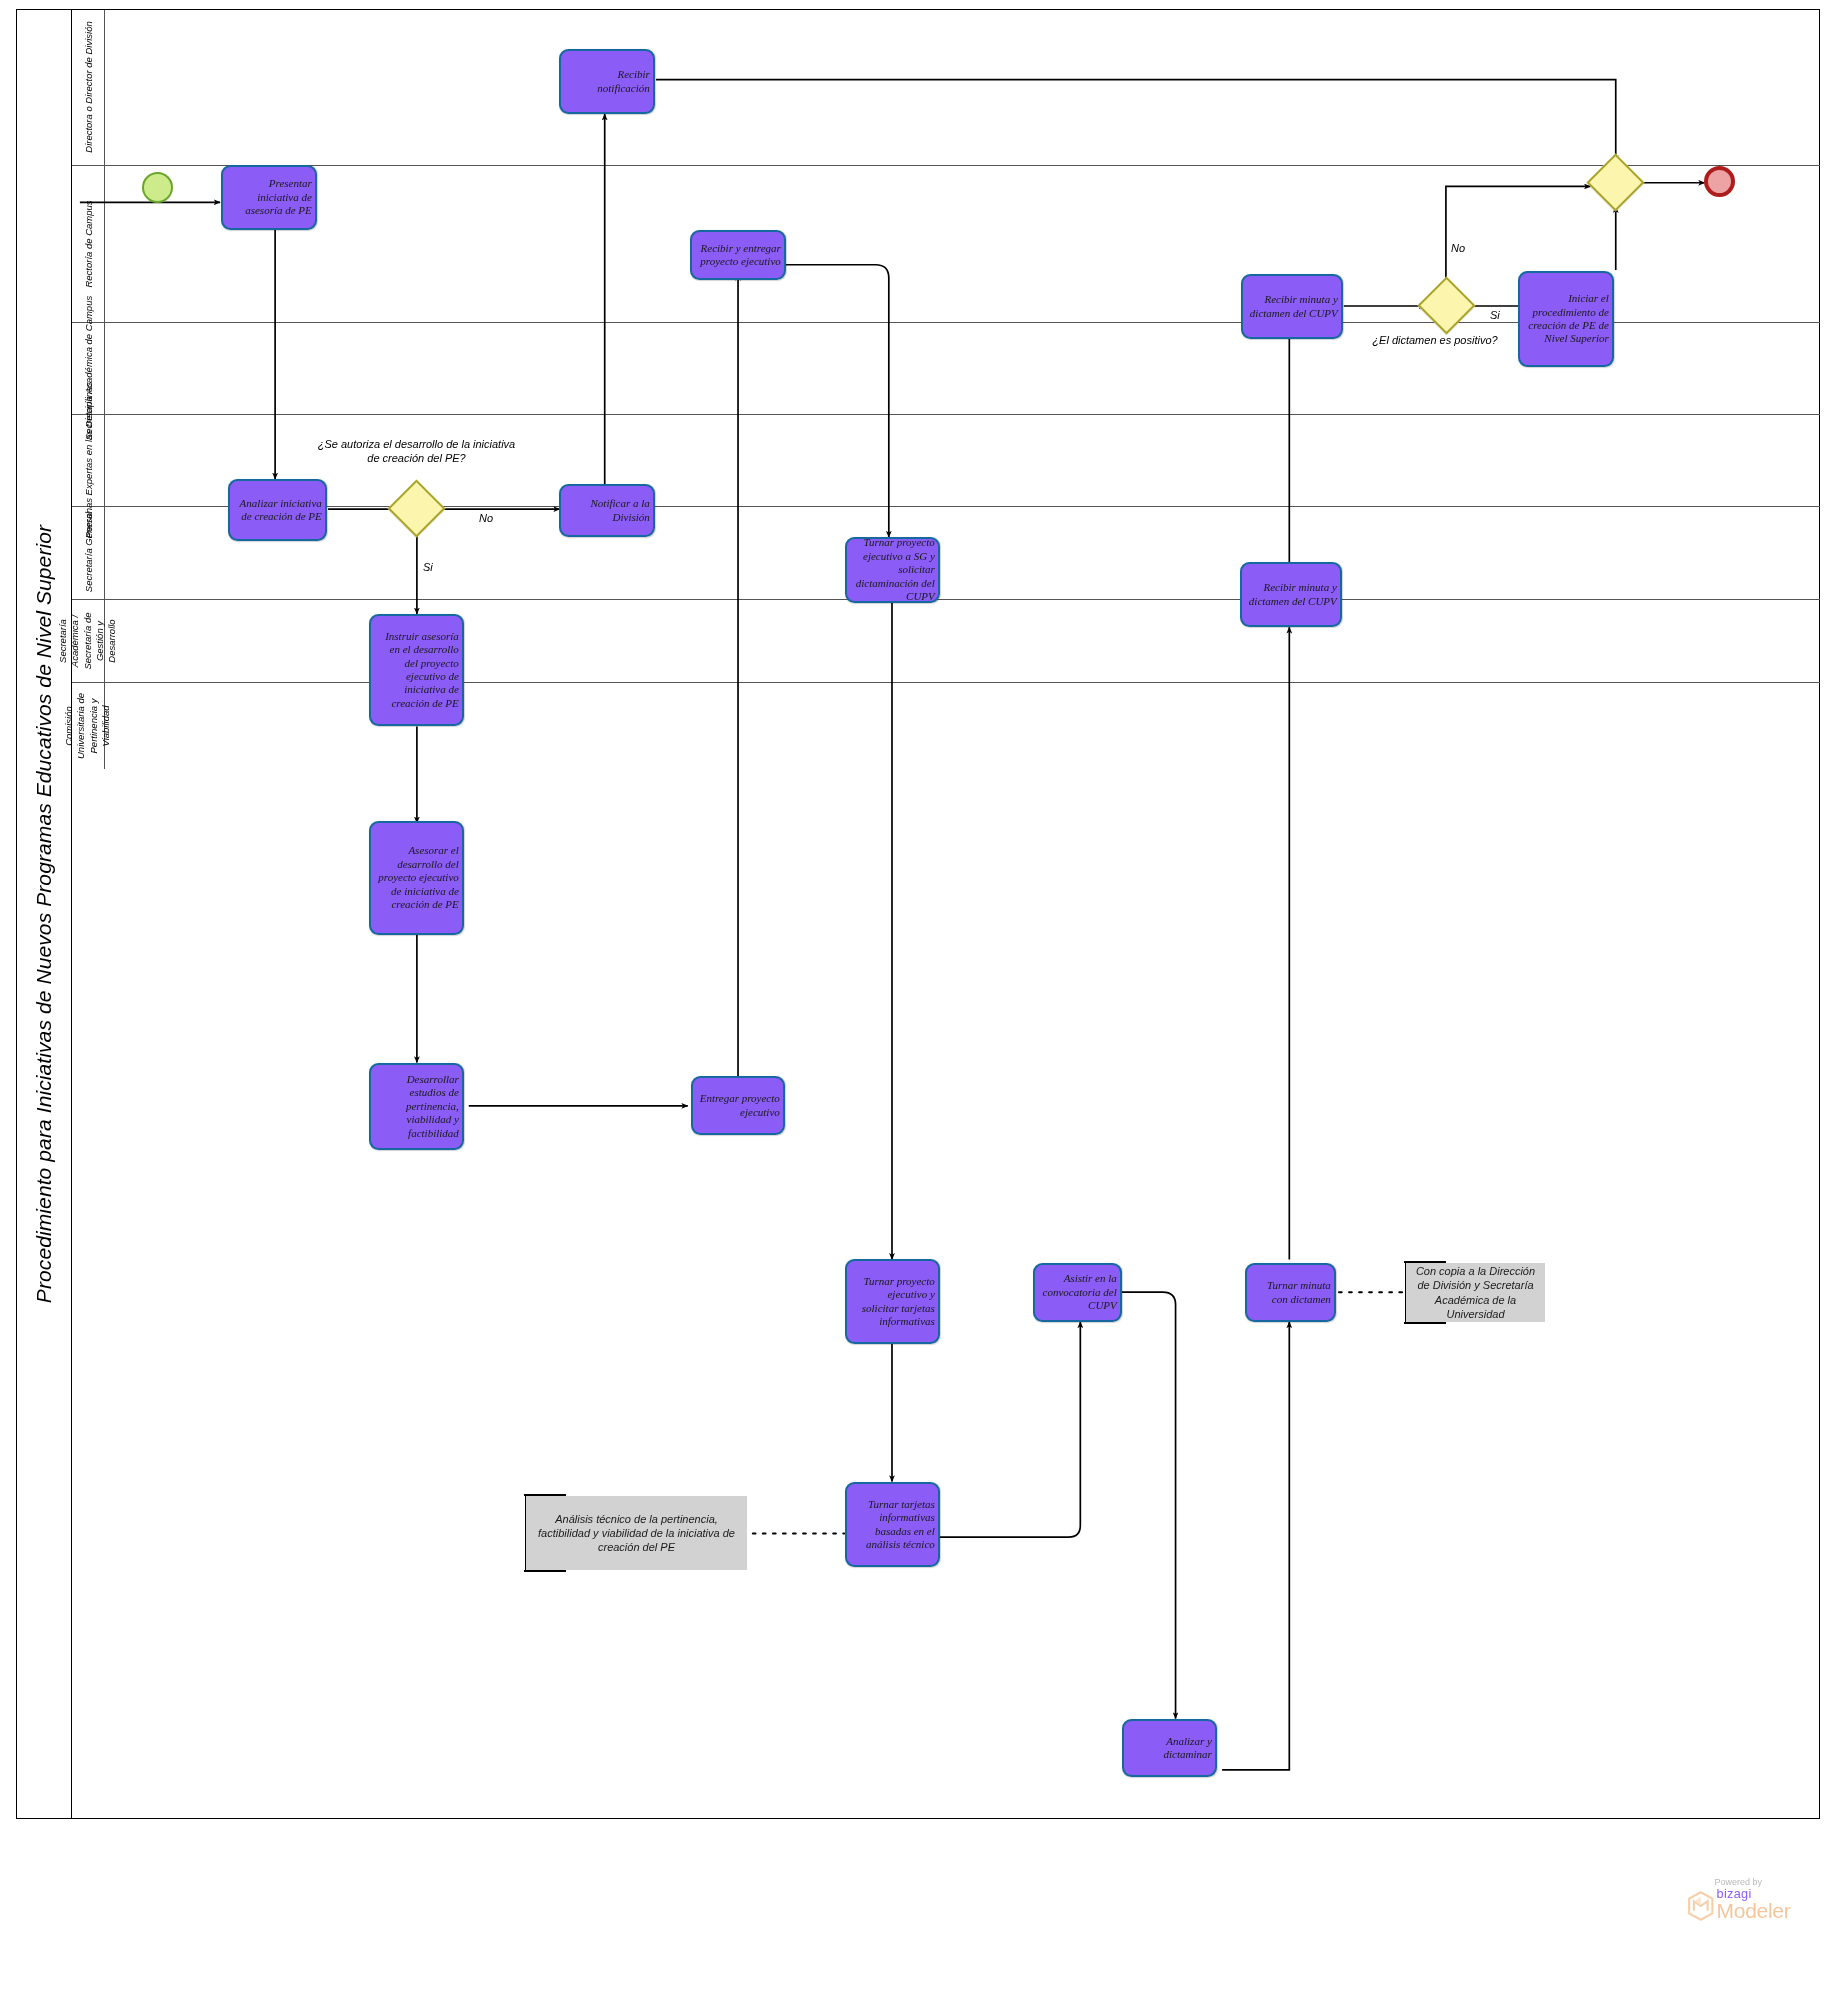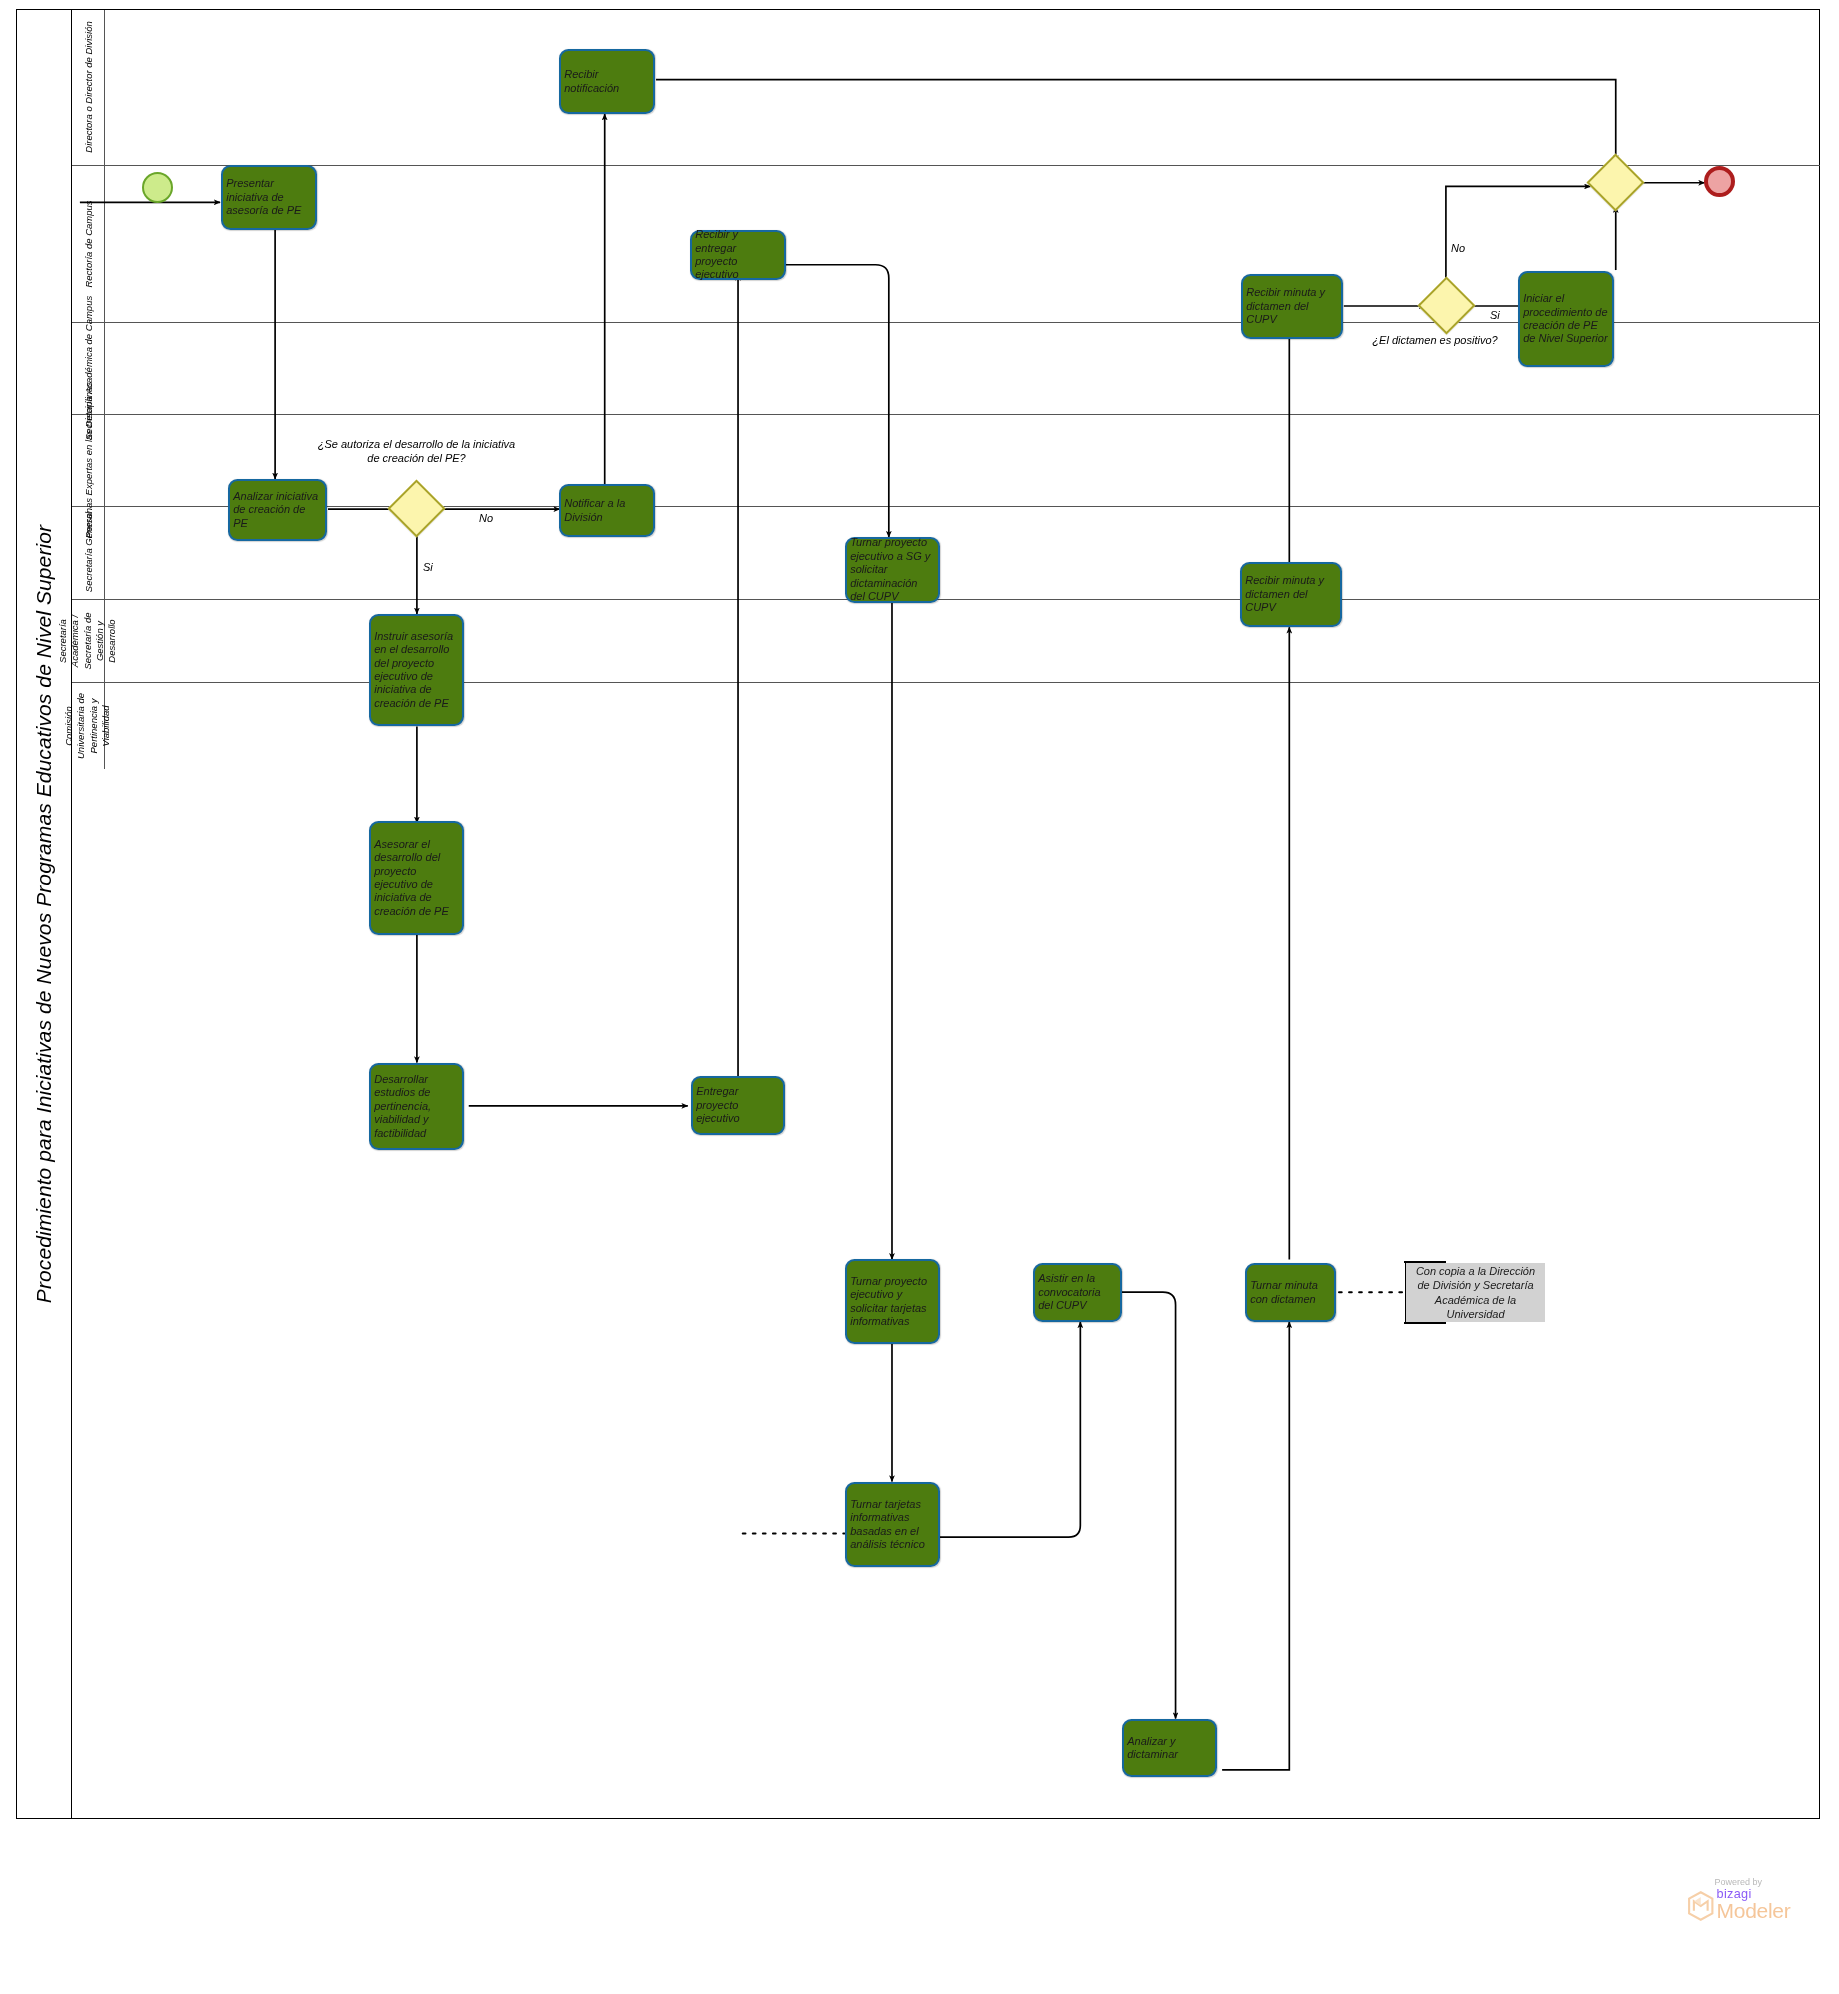--- a/index.html
+++ b/index.html
@@ -66,33 +66,34 @@
   .lane-label.two-line { white-space: normal; width: 159px; line-height: 1.3; }
   
   #wires {
     position: absolute; left: 0; top: 0;
     width: 1839px; height: 1995px;
     pointer-events: none;
   }
   
   .task {
     position: absolute;
-    background: #4d7c0f;
+    background: #8b5cf6;
     border: 2.6px solid #1668a0;
     border-radius: 9.5px;
     display: flex;
     align-items: center;
     justify-content: center;
-    text-align: left;
+    text-align: right;
     font-style: italic;
     font-size: 11px;
     line-height: 1.22;
     color: #1a1a1a;
     padding: 2.1px 3.2px;
     box-shadow: 0.5px 0.5px 1.1px rgba(0,0,0,.18);
+    font-family: Liberation Serif, serif;
   }
   .gateway {
     position: absolute;
     width: 41px; height: 41px;
     background: #fcf5ad;
     border: 2.6px solid #a9a32a;
     transform: rotate(45deg);
     box-shadow: 0.5px 0.5px 1.1px rgba(0,0,0,.18);
   }
   .event {
@@ -370,20 +371,23 @@
   </div>
 
   <div class="task" style="left:845px; top:1482px; width:95px; height:85px;">
     <span>Turnar tarjetas informativas basadas en el análisis técnico</span>
   </div>
 
   <div class="task" style="left:1122px; top:1719px; width:95px; height:58px;">
     <span>Analizar y dictaminar</span>
   </div>
 
+  <div class="annotation" style="left:525px; top:1496px; width:222px; height:74px;">
+    <span>Análisis técnico de la pertinencia, factibilidad y viabilidad de la iniciativa de creación del PE</span>
+  </div>
 
   <div class="annotation" style="left:1405px; top:1263px; width:140px; height:59px;">
     <span>Con copia a la Dirección de División y Secretaría Académica de la Universidad</span>
   </div>
 
   <div id="badge">
     <div class="pb">Powered by</div>
     <div class="row">
       <span class="mark">
         <svg viewBox="0 0 52 56" width="27.5" height="30" xmlns="http://www.w3.org/2000/svg">

